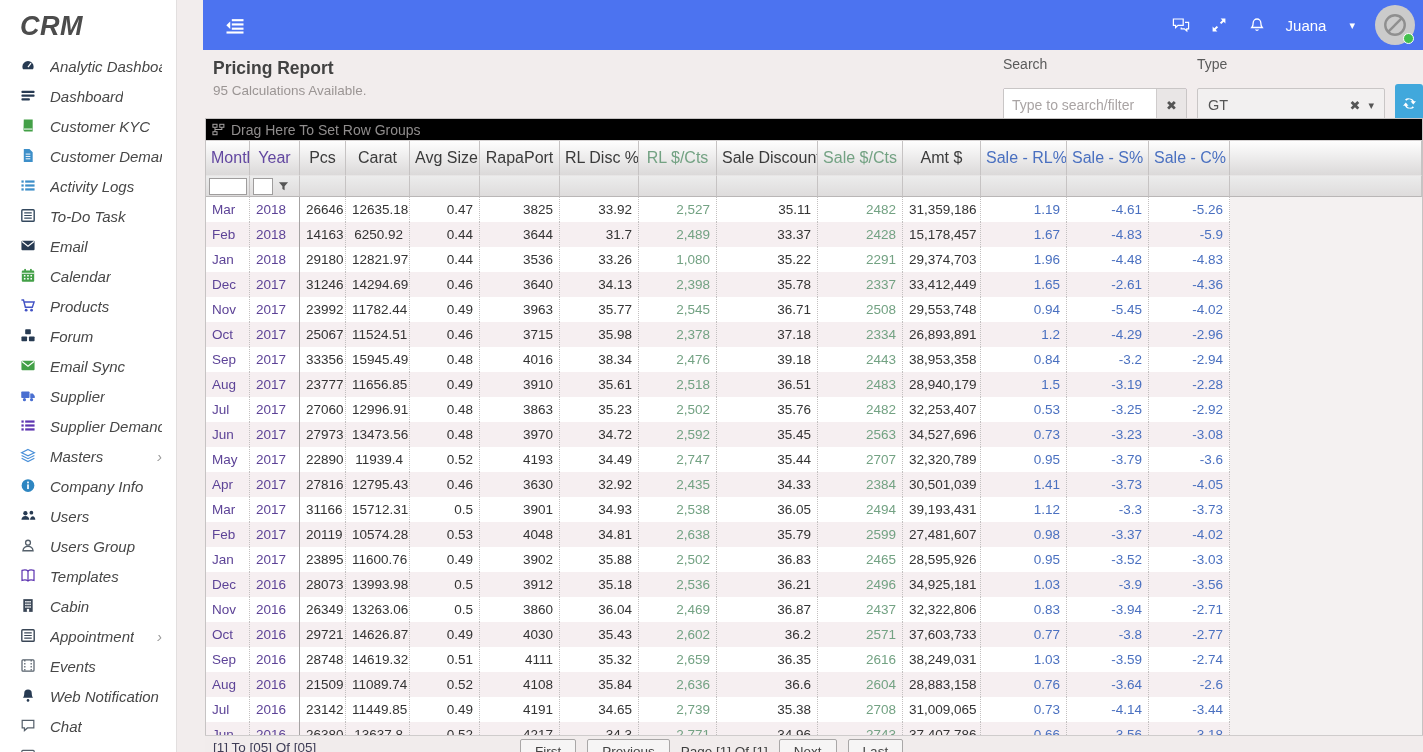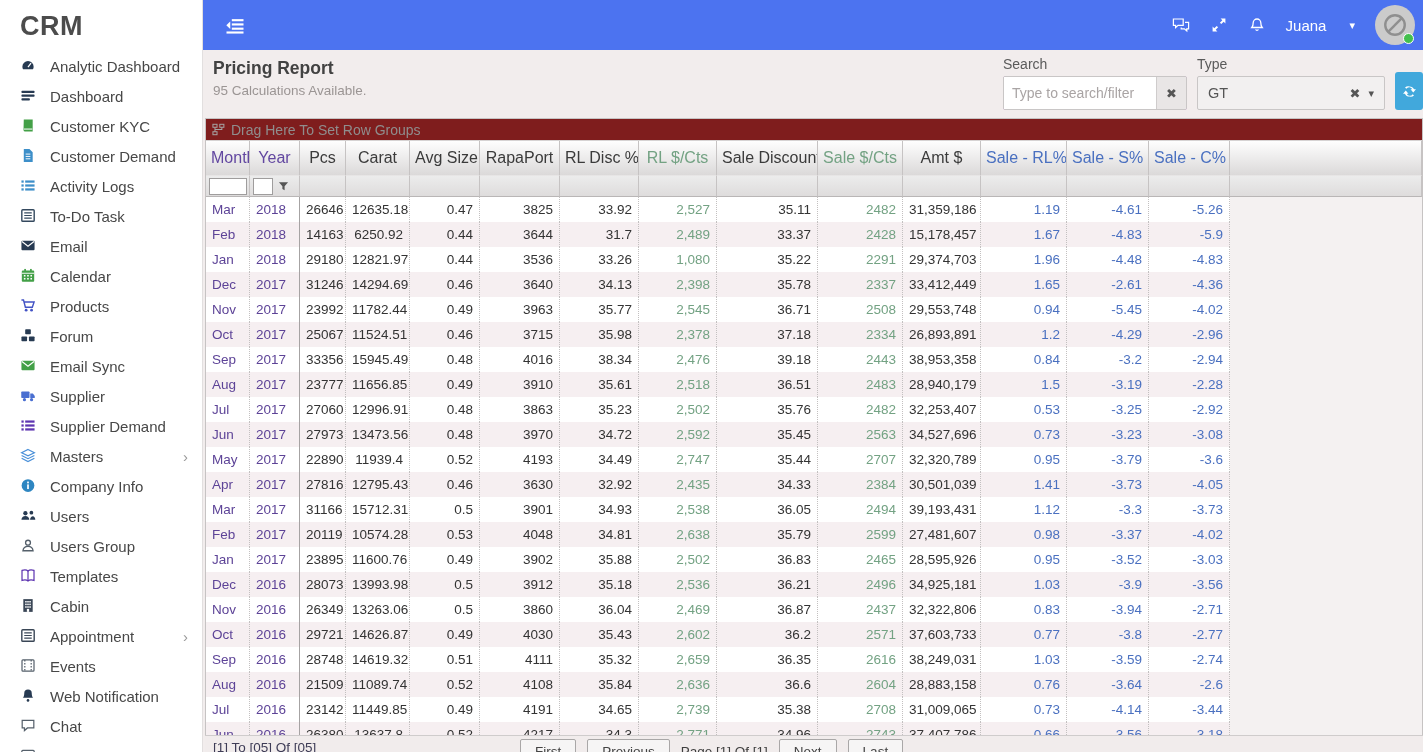--- a/index.html
+++ b/index.html
@@ -4,22 +4,22 @@
 <style>
   * { box-sizing: border-box; }
   html,body { margin:0; padding:0; }
   body {
     width:1423px; height:752px; overflow:hidden; position:relative;
     font-family:"Liberation Sans", sans-serif; background:#f2eded; color:#333;
   }
   .icon svg { display:block; }
 
   
-  .sidebar { position:absolute; left:0; top:0; width:203px; height:752px; background:#fff;
-             border-right:1px solid #e2dfdf; z-index:6; }
+  .sidebar { position:absolute; left:0; top:0; width:177px; height:752px; background:#fff;
+             border-right:1px solid #e2dfdf; z-index:6;font-style:italic; }
   .logo { font-size:27px; font-weight:bold; color:#4c4c4c; padding:11px 0 9px 20px; letter-spacing:.5px; }
   .menu { }
   .menu-item { display:flex; align-items:center; height:30px; padding:0 14px 0 20px;
                font-size:15px; color:#474747; cursor:pointer; white-space:nowrap; }
   .menu-item .icon { width:17px; height:16px; margin-right:13px; flex:0 0 17px; }
   .menu-item .icon svg { width:16px; height:15px; }
   .mi-label { overflow:hidden; }
   .chev { margin-left:auto; color:#9a9a9a; font-size:15px; }
 
   
@@ -39,39 +39,39 @@
                    border-radius:50%; background:#43c04d; border:1.5px solid #fff; }
 
   
   .pageheader { position:absolute; left:203px; right:0; top:50px; height:68px; background:#f2eded;
                 display:flex; align-items:flex-start; }
   .ph-left { padding:8px 0 0 10px; }
   .ph-title { font-size:17.5px; font-weight:600; color:#424242; }
   .ph-sub { font-size:13.5px; color:#9b9594; margin-top:4px; }
   .ph-right { margin-left:auto; display:flex; align-items:flex-end; gap:10px; padding:6px 0 0 0; }
   .fgroup { display:flex; flex-direction:column; }
-  .flabel { font-size:14px; color:#5a5a5a; margin-bottom:4px; }
+  .flabel { font-size:14px; color:#5a5a5a; margin-bottom:16px; }
   .searchwrap { display:flex; border:1px solid #c9c6c6; border-radius:2px; height:34px; background:#d946ef; }
   .searchinput { border:none; outline:none; width:152px; padding:0 8px; font-size:14px;
                  font-family:"Liberation Sans",sans-serif; color:#555; }
   .searchinput::placeholder { color:#a9a4a4; }
   .clearbtn { width:30px; background:#e9e6e6; border-left:1px solid #cfcccc; display:flex;
               align-items:center; justify-content:center; font-size:13px; color:#555; cursor:pointer; }
   .typesel { width:188px; height:34px; background:#f2f0f0; border:1px solid #c9c6c6; border-radius:2px;
              display:flex; align-items:center; padding:0 10px; font-size:14.5px; color:#555; cursor:pointer; }
   .typeval { flex:1; }
   .tsx { font-size:13px; color:#555; margin-right:8px; cursor:pointer; }
   .refreshbtn { width:28px; height:38px; background:#41a8dc; border:none; border-radius:3px;
                 display:flex; align-items:center; justify-content:center; cursor:pointer; }
   .refreshbtn svg { width:15px; height:15px; color:#fff; }
 
   
   .gridwrap { position:absolute; left:205px; right:0; top:118px; bottom:0; background:#f4f1f1;
               border:1px solid #c6c3c3; overflow:hidden; }
-  .dragbar { height:22px; background:#7f1d1d; border-bottom:1px solid #d6d3d3; display:flex;
+  .dragbar { height:22px; background:#000000; border-bottom:1px solid #d6d3d3; display:flex;
              align-items:center; gap:6px; padding-left:6px; font-size:14px; color:#908d8d; }
   .dragbar .icon svg { width:13px; height:13px; }
   table.grid { width:100%; table-layout:fixed; border-collapse:separate; border-spacing:0; background:#fff; }
   th.hcell { height:34px; background:linear-gradient(#fefefe,#dbd9d9); border-right:1px solid #c6c3c3;
              font-weight:normal; font-size:16px; text-align:center; padding:0 5px; white-space:nowrap;
              overflow:hidden; cursor:pointer; }
   th.hfiller { background:linear-gradient(#fefefe,#dbd9d9); }
   th.fcell { height:22px; background:linear-gradient(#ececec,#dedcdc); border-right:1px solid #c6c3c3;
              border-bottom:1px solid #b9b6b6; border-top:1px solid #e7e5e5; padding:0 3px; text-align:left; }
   th.ffiller { background:linear-gradient(#ececec,#dedcdc); border-bottom:1px solid #b9b6b6; border-top:1px solid #e7e5e5;}

